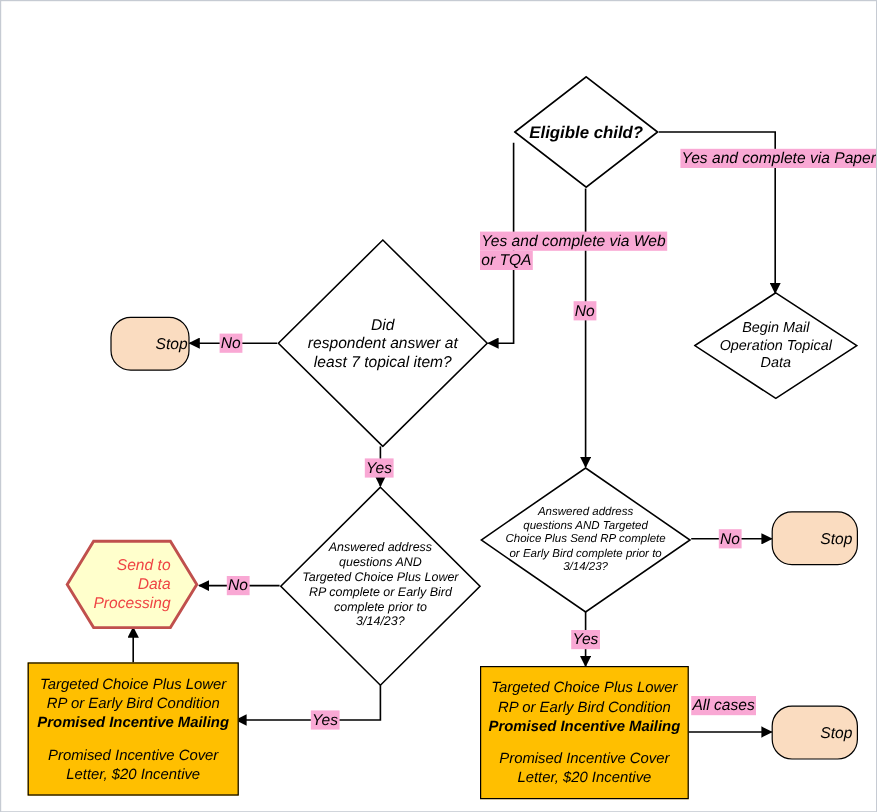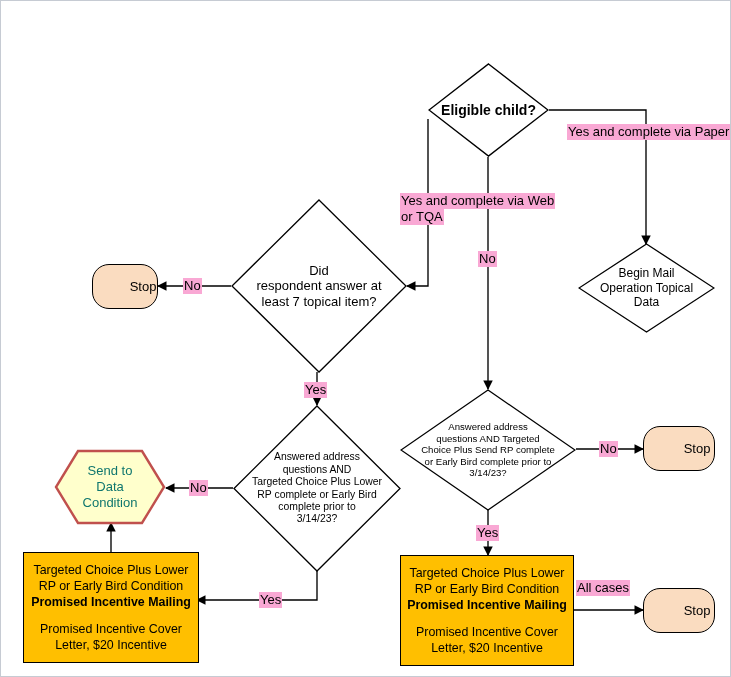--- a/index.html
+++ b/index.html
@@ -11,20 +11,21 @@
     font-family: "Liberation Sans", sans-serif;
   }
   #canvas {
     position: relative;
     width: 731px;
     height: 677px;
     background: #ffffff;
     border: 1px solid #c6cbd3;
     box-sizing: border-box;
     overflow: hidden;
+    font-style: italic;
   }
   #edges {
     position: absolute;
     left: 0;
     top: 0;
     width: 731px;
     height: 677px;
   }
   .node {
     position: absolute;
@@ -73,24 +74,24 @@
     position: absolute;
   }
   .hex-label {
     position: absolute;
     left: 0; top: 0;
     width: 100%;
     height: 100%;
     display: flex;
     align-items: center;
     justify-content: center;
-    text-align: center;
+    text-align: right;
     font-size: 13px;
     line-height: 1.25;
-    color: #0f766e;
+    color: #ef4444;
     pointer-events: none;
   }
   
   .process {
     background: #ffbf00;
     border: 1.4px solid #000000;
     flex-direction: column;
     font-size: 12.4px;
     line-height: 1.3;
     padding: 6px 4px;
@@ -231,21 +232,21 @@
   </div>
 
   <div class="hex-wrap" style="left:53px; top:448px; width:112px; height:76px;">
     <svg class="diamond-shape" viewBox="0 0 112 76" xmlns="http://www.w3.org/2000/svg">
       <polygon points="24,2 88,2 110,38 88,74 24,74 2,38" fill="#ffffcc" stroke="#c0504d" stroke-width="2.4"></polygon>
     </svg>
     <div class="hex-label">
       <div>
         <div>Send to</div>
         <div>Data</div>
-        <div>Condition</div>
+        <div>Processing</div>
       </div>
     </div>
   </div>
 
   <div class="node process" style="left:22px; top:551px; width:176px; height:111px;">
     <span>Targeted Choice Plus Lower</span>
     <span>RP or Early Bird Condition</span>
     <span class="bold">Promised Incentive Mailing</span>
     <span class="spacer"></span>
     <span>Promised Incentive Cover</span>

